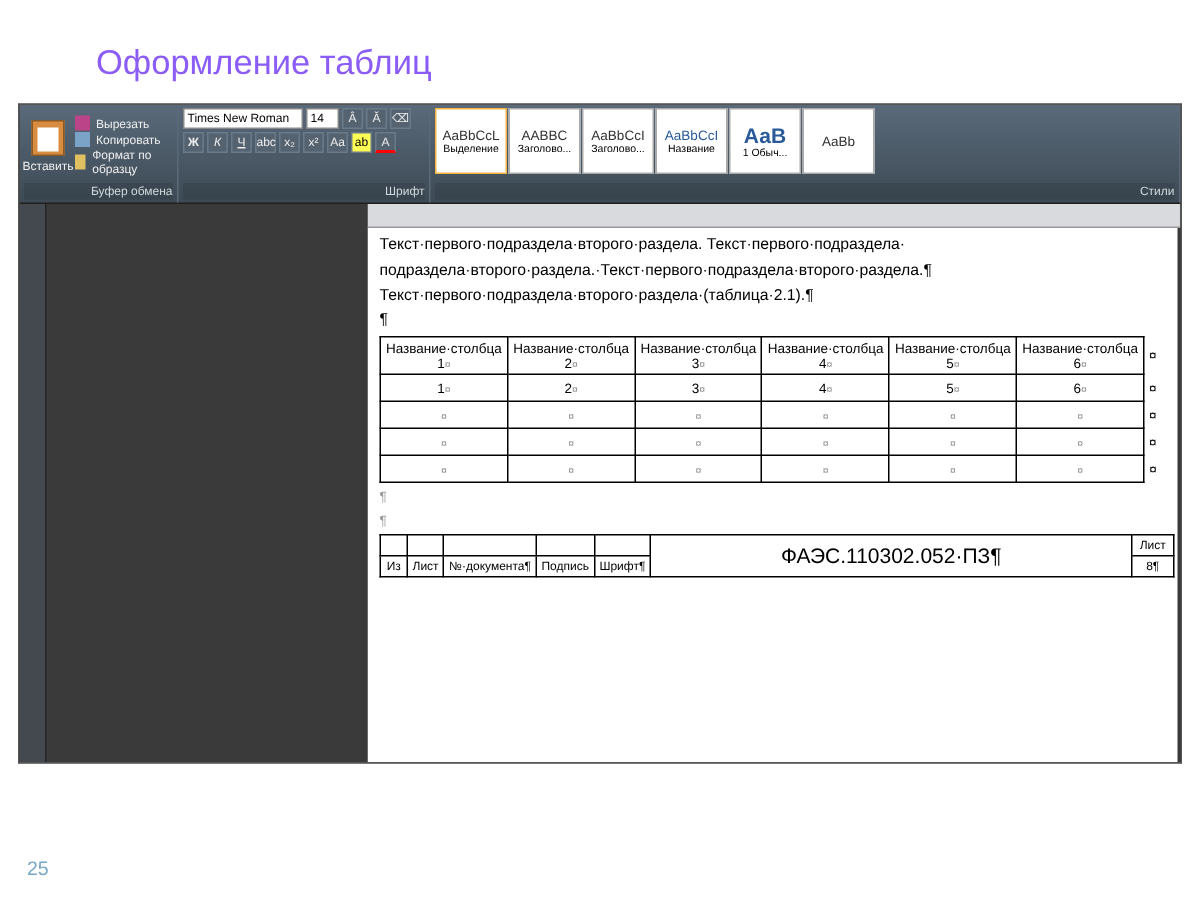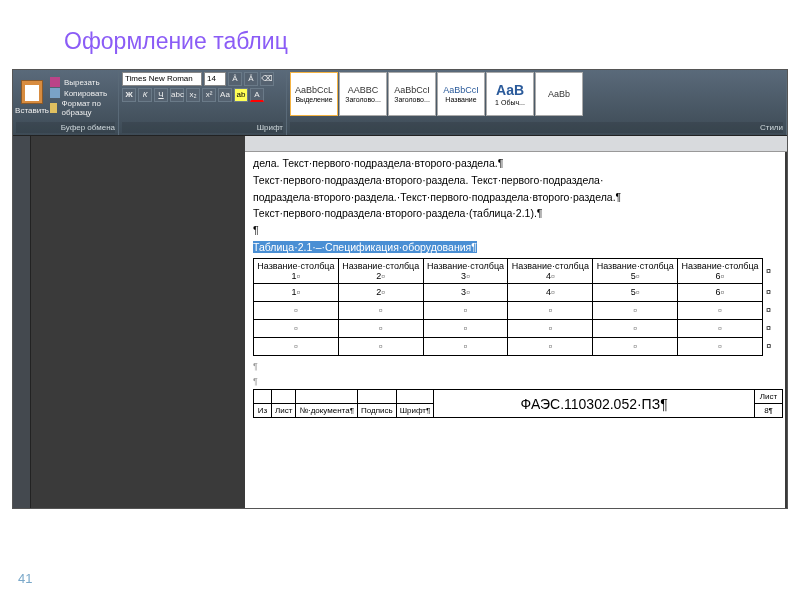--- a/index.html
+++ b/index.html
@@ -138,27 +138,25 @@
   </div>
 
   <div class="work-area">
     <div class="ruler-v"></div>
     <div class="dark-panel"></div>
     <div class="doc-area">
       <div class="ruler-h"></div>
       <div class="page">
 
         <div class="doc-text" id="doc-lines">
-            <p>дела. Текст·первого·подраздела·второго·раздела.¶</p>
             <p>      Текст·первого·подраздела·второго·раздела. Текст·первого·подраздела·</p>
             <p>подраздела·второго·раздела.·Текст·первого·подраздела·второго·раздела.¶</p>
             <p>      Текст·первого·подраздела·второго·раздела·(таблица·2.1).¶</p>
             <p>¶</p>
           </div>
-        <div class="doc-text"><span class="highlighted">Таблица·2.1·–·Спецификация·оборудования¶</span></div>
         <table class="tbl">
           <tbody>
               <tr id="tbl-head">
                 <th>Название·столбца 1<span class="marker">¤</span></th>
                 <th>Название·столбца 2<span class="marker">¤</span></th>
                 <th>Название·столбца 3<span class="marker">¤</span></th>
                 <th>Название·столбца 4<span class="marker">¤</span></th>
                 <th>Название·столбца 5<span class="marker">¤</span></th>
                 <th>Название·столбца 6<span class="marker">¤</span></th>
                 <th style="border: none; width: 8px;">¤</th>
@@ -222,13 +220,13 @@
             <td>Шрифт¶</td>
             <td>8¶</td>
           </tr>
         </tbody>
           </table>
       </div>
     </div>
   </div>
 </div>
 
-<div class="slide-num">41</div>
+<div class="slide-num">25</div>
 
 </body></html>

